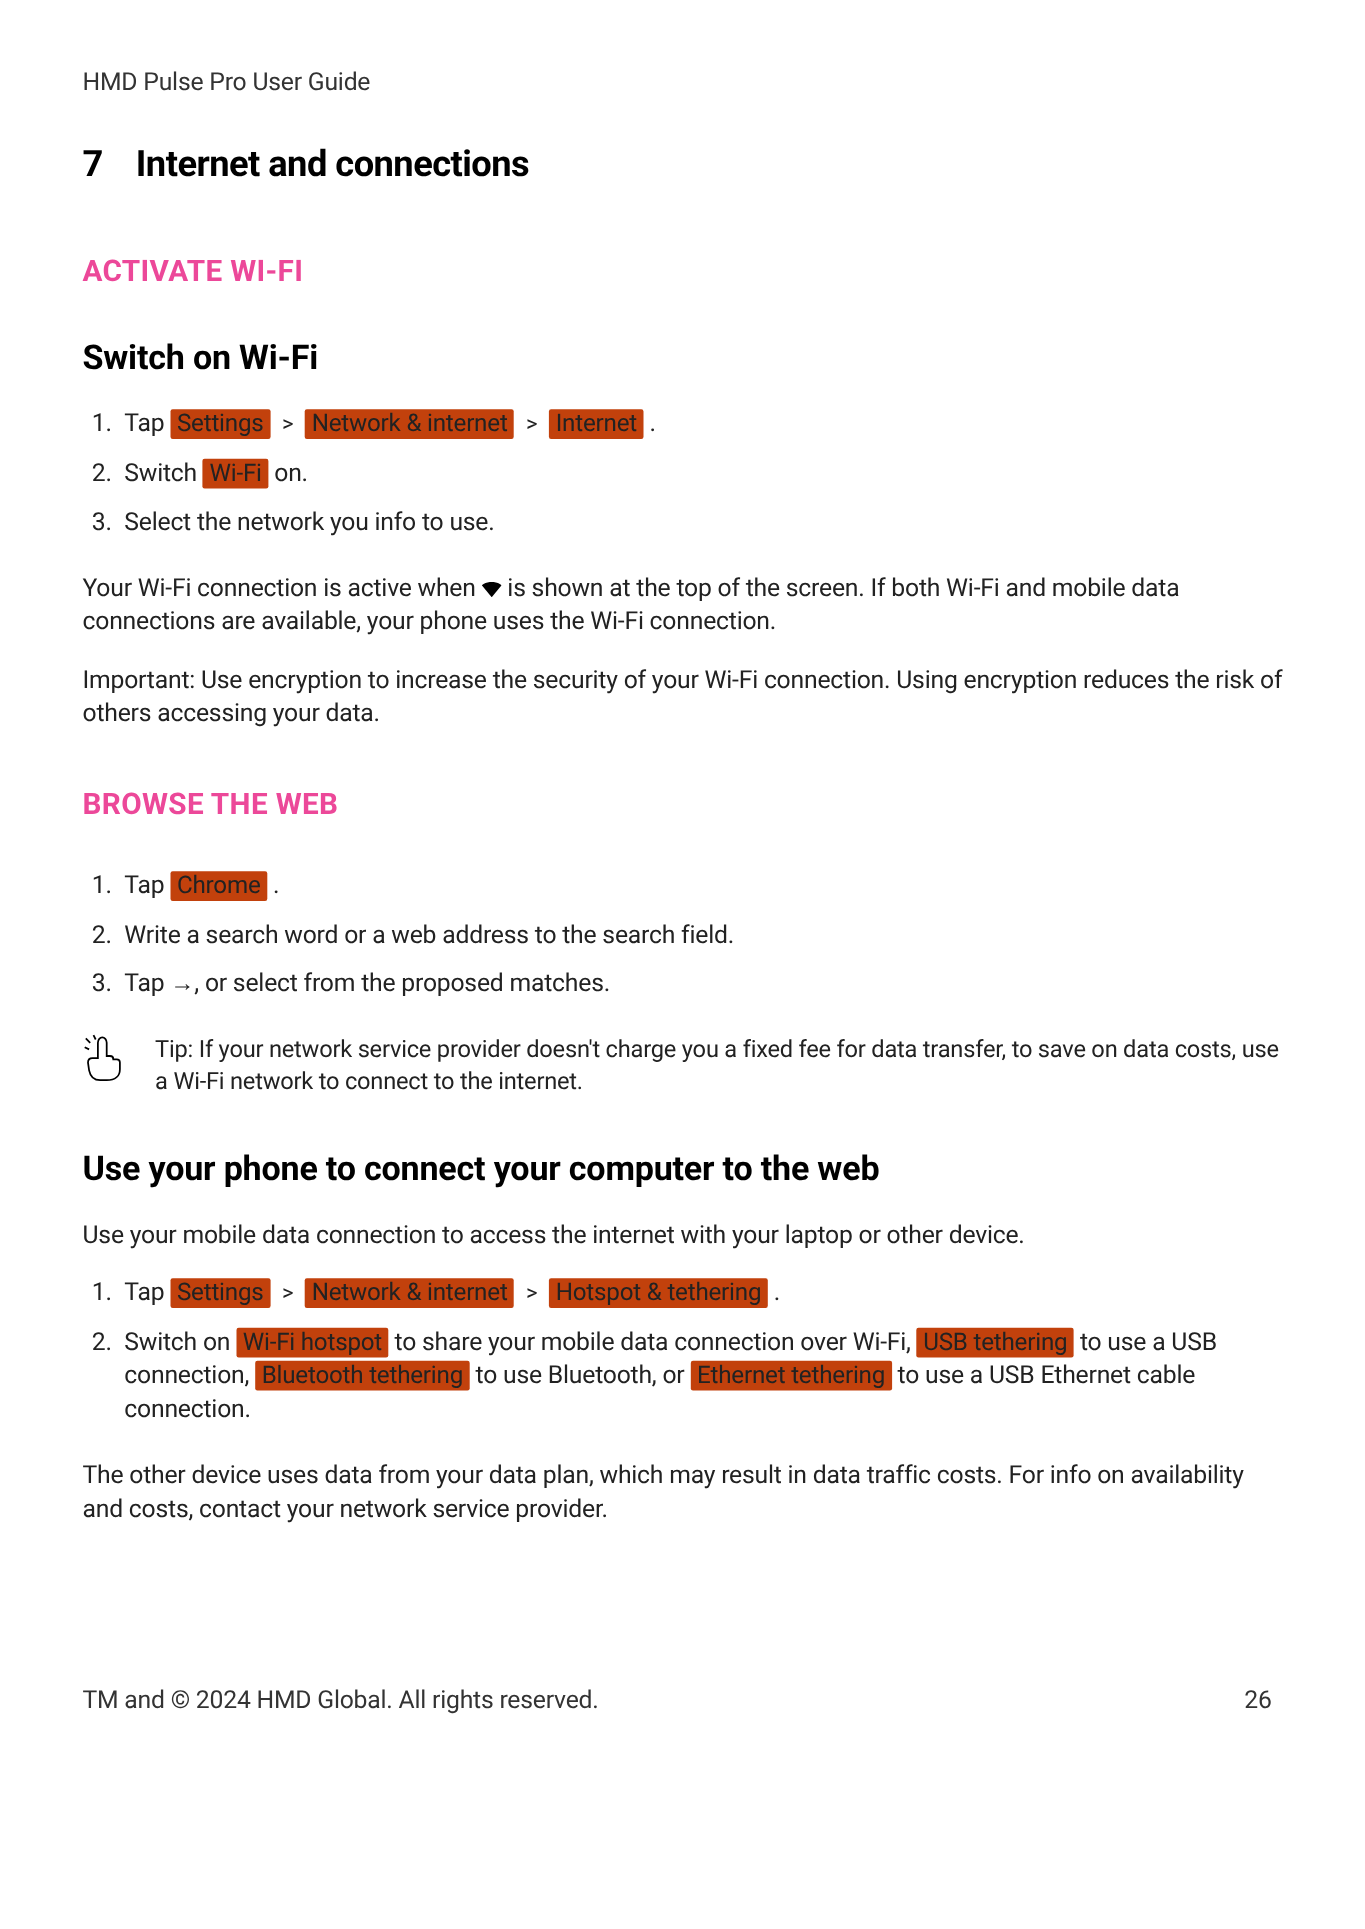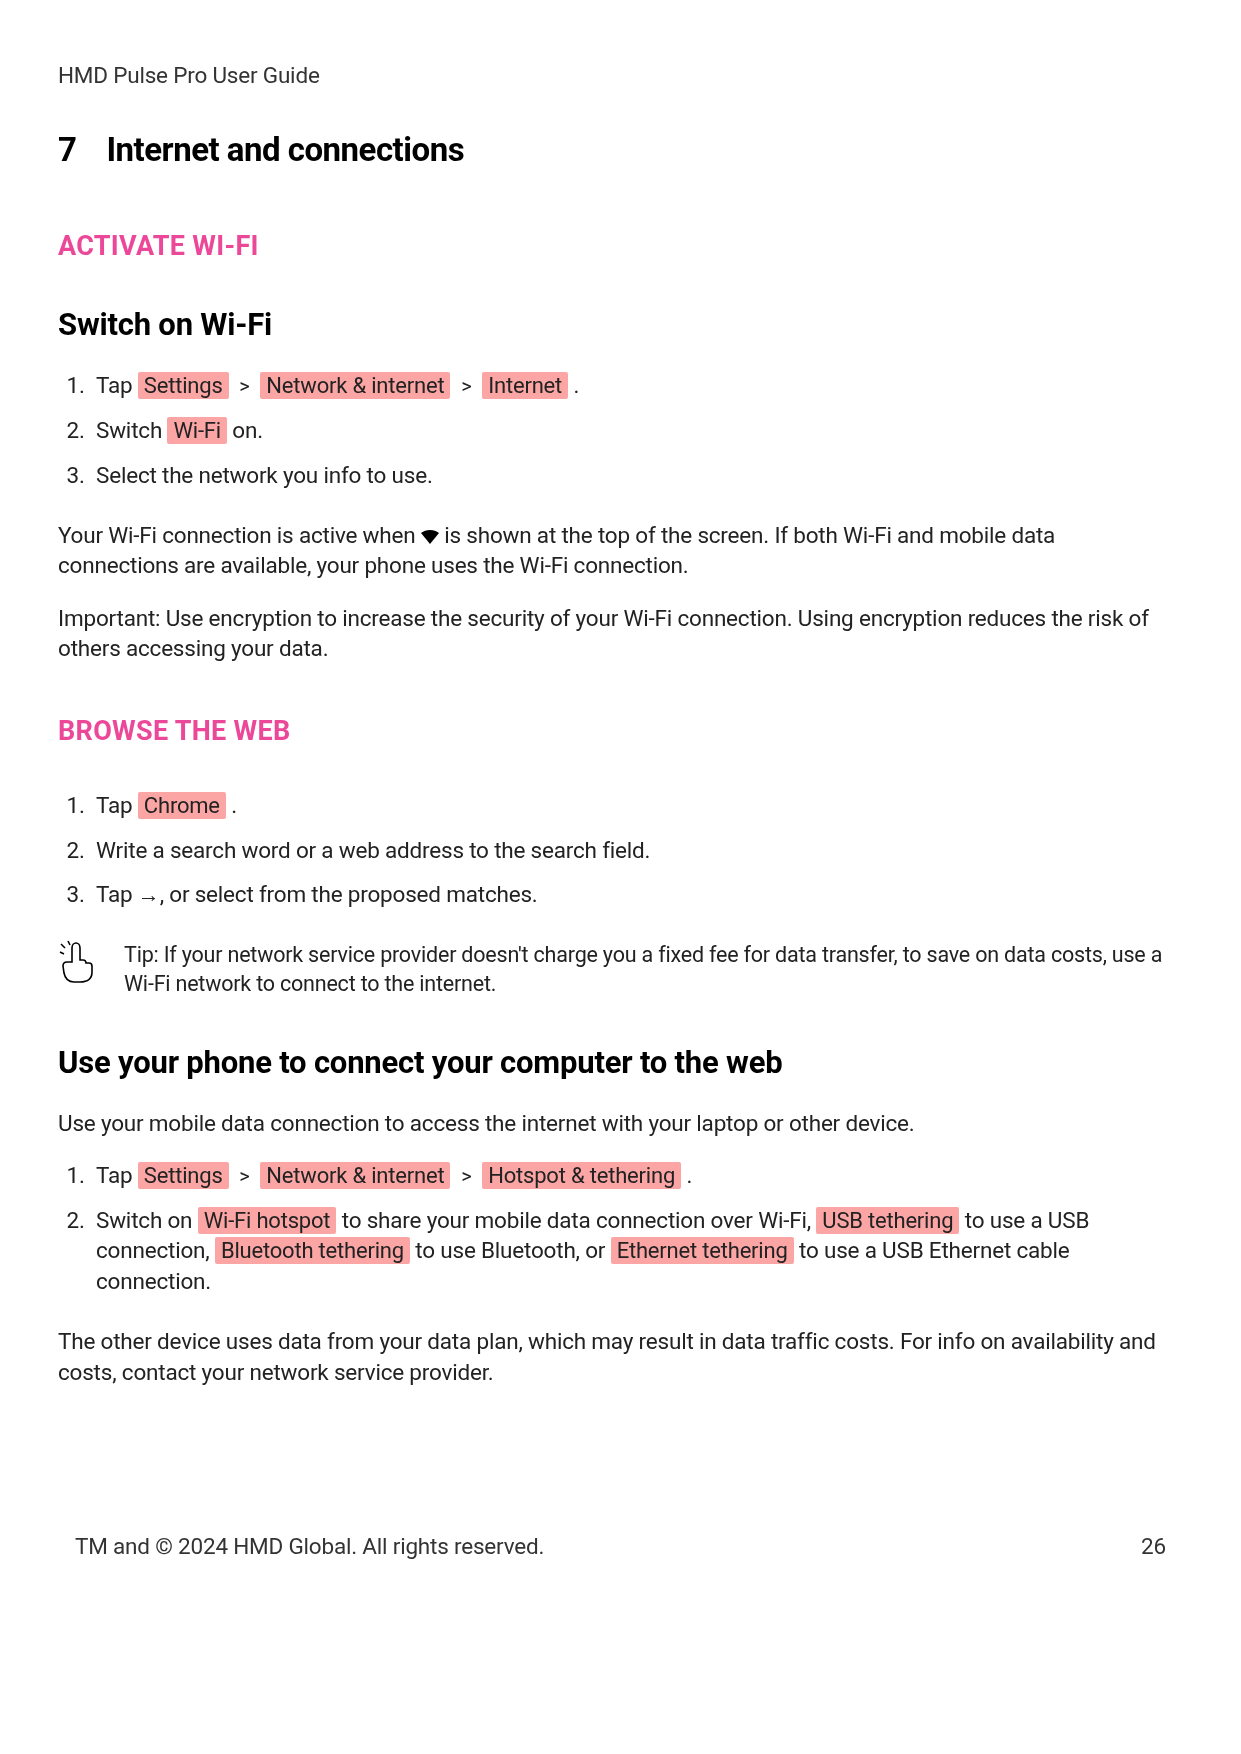--- a/index.html
+++ b/index.html
@@ -6,21 +6,21 @@
     font-family: -apple-system, BlinkMacSystemFont, "Segoe UI", Roboto, Helvetica, Arial, sans-serif;
     margin: 0;
     padding: 0;
     background: #fff;
     color: #222;
   }
   .page {
     width: 1241px;
     height: 1609px;
     box-sizing: border-box;
-    padding: 60px 75px 40px 58px;
+    padding: 60px 75px 40px 75px;
     position: relative;
     font-size: 22.5px;
     line-height: 1.35;
     letter-spacing: -0.2px;
   }
   .header-title {
     font-size: 22.5px;
     font-weight: 400;
     color: #333;
     margin-bottom: 38px;
@@ -58,21 +58,21 @@
     margin: 0 0 30px 0;
   }
   ol.steps > li {
     padding-left: 6px;
     margin-bottom: 14px;
   }
   .para {
     margin: 22px 0;
   }
   .ui-label {
-    background: #fca5a5;
+    background: #c2410c;
     padding: 1px 6px;
     border-radius: 2px;
     font-size: 22px;
     color: #222;
     white-space: nowrap;
   }
   .sep {
     margin: 0 6px;
     font-size: 20px;
   }
@@ -97,21 +97,21 @@
     flex: 0 0 auto;
   }
   .tip-text {
     font-size: 21.5px;
     line-height: 1.35;
   }
   .footer {
     position: absolute;
     bottom: 48px;
     left: 75px;
-    right: 75px;
+    right: 85px;
     display: flex;
     justify-content: space-between;
     font-size: 22.5px;
     color: #333;
     margin-top: 40px;
   }
 </style>
 </head>
 <body>
 

